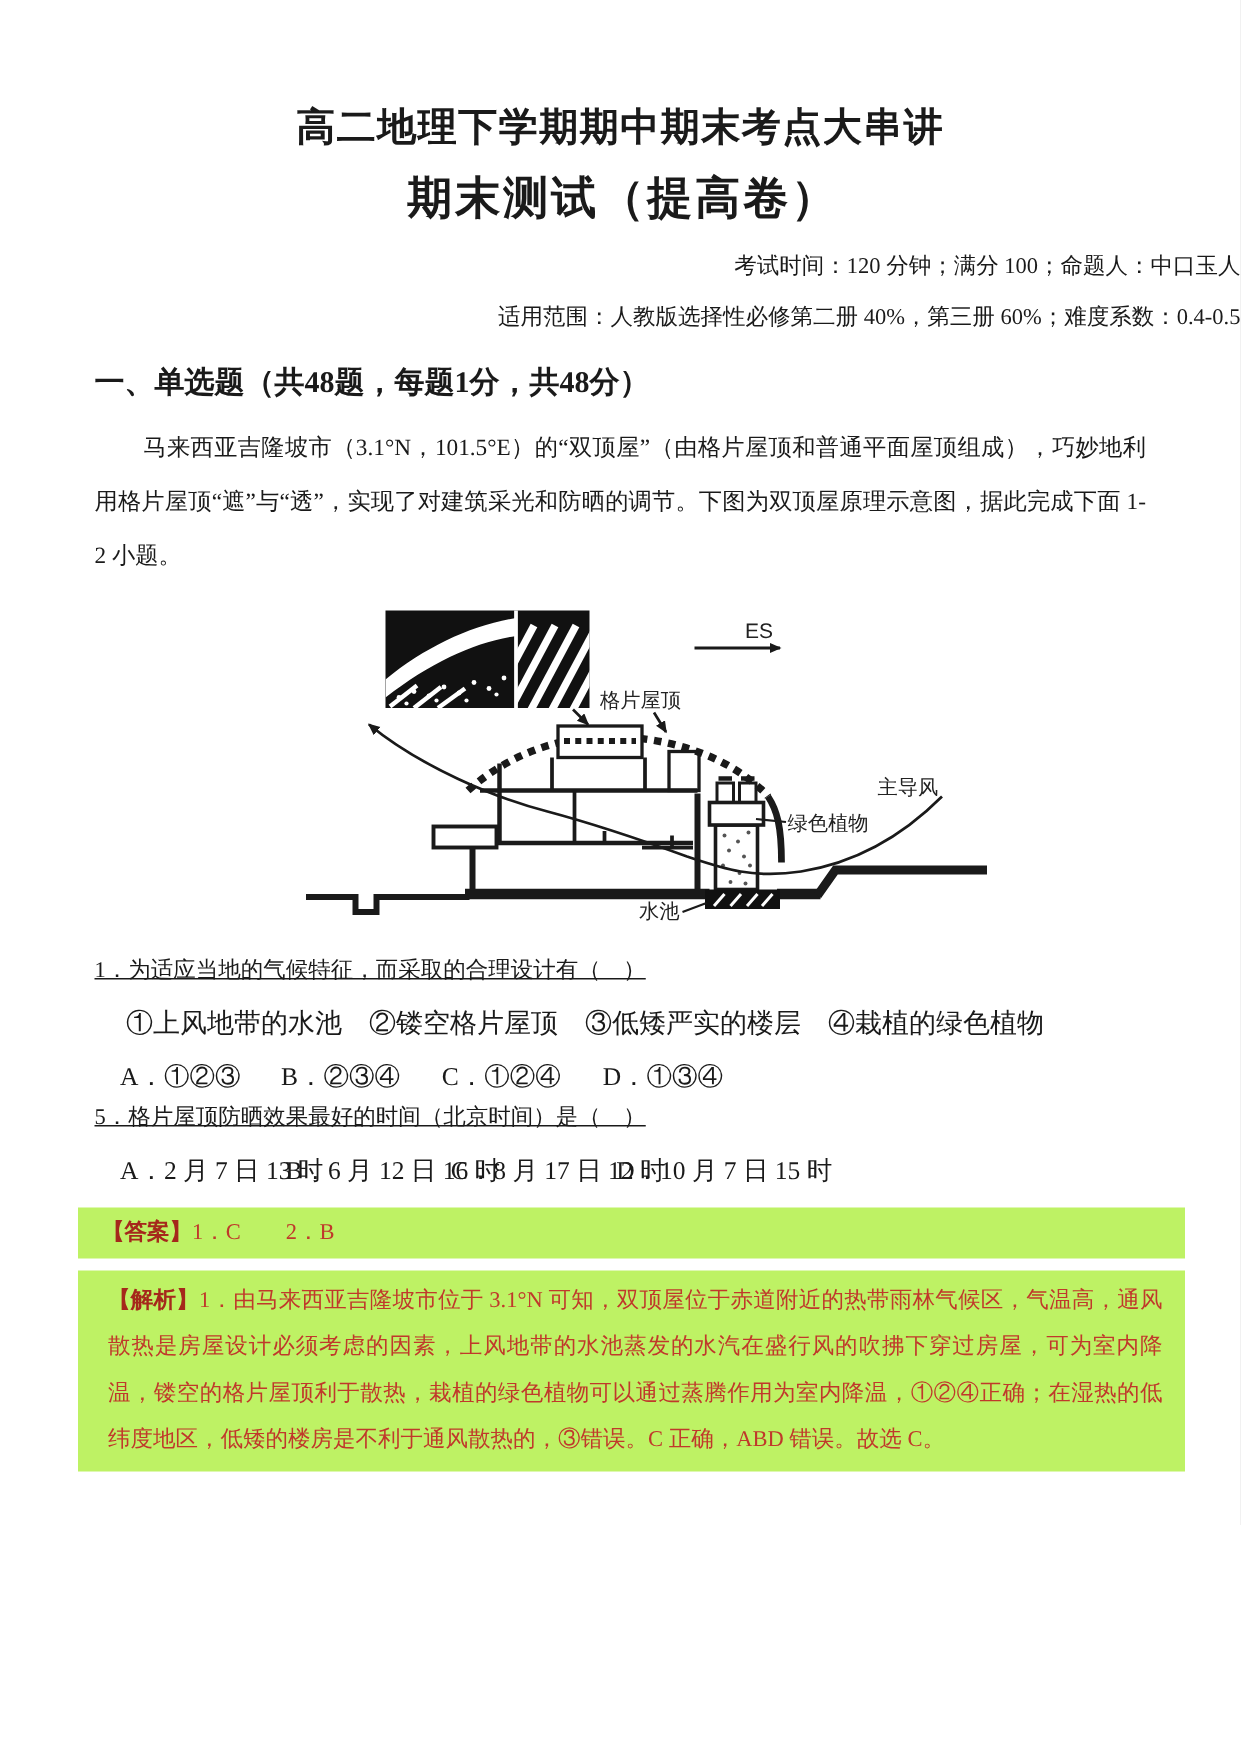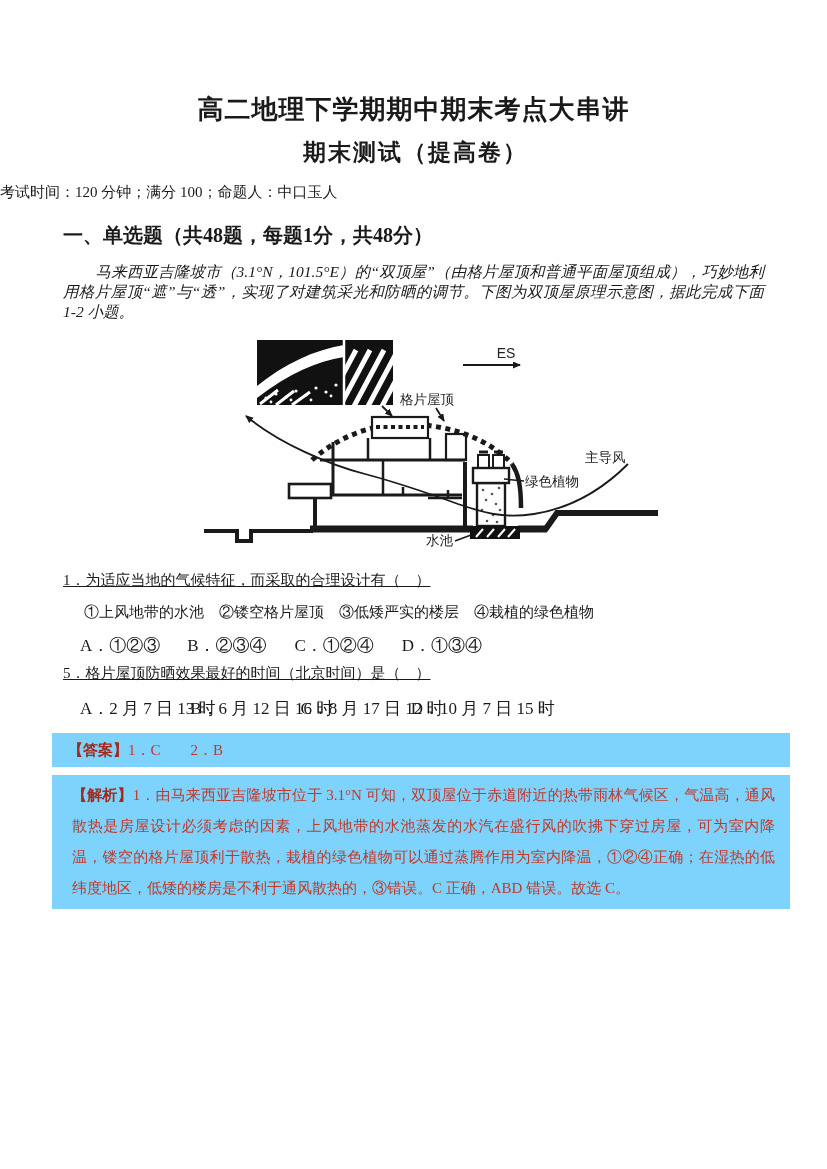--- a/index.html
+++ b/index.html
@@ -1,46 +1,47 @@
 <!DOCTYPE html>
 <html><head>
 <meta charset="utf-8">
 <style>
   html,body{margin:0;padding:0;background:#e8e8e8;}
   .page{
     width:827px;height:1169px;background:#ffffff;margin:0 auto;position:relative;
     font-family:"Liberation Serif","DejaVu Serif",serif;color:#1a1a1a;overflow:hidden;
   }
-  .doc-title{padding-top:92px;margin:0;text-align:center;font-size:26px;font-weight:bold;letter-spacing:1px;}
-  .doc-subtitle{margin:10px 0 0 4px;text-align:center;font-size:23px;font-weight:bold;letter-spacing:2px;}
-  .info-line{margin:15px 0 0 0;text-align:left;font-size:15px;}
+  .doc-title{padding-top:67px;margin:0;text-align:center;font-size:26px;font-weight:bold;letter-spacing:1px;}
+  .doc-subtitle{margin:10px 0 0 4px;text-align:center;font-size:30px;font-weight:bold;letter-spacing:2px;}
+  .info-line{margin:15px 0 0 0;text-align:right;font-size:15px;}
   .section-heading{margin:20px 63px 0 63px;font-size:20px;font-weight:bold;}
-  .passage{margin:13px 63px 0 63px;font-size:15.5px;line-height:20px;text-align:justify;
-    text-indent:2.1em;font-style:italic;}
+  .passage{margin:13px 63px 0 63px;font-size:15.5px;line-height:36px;text-align:justify;
+    text-indent:2.1em;}
   .figure{margin:10px 0 0 200px;width:460px;height:232px;}
   .qline{margin:4px 63px 0 63px;font-size:15px;line-height:24px;text-decoration:underline;}
-  .qitems{margin:11px 63px 0 84px;font-size:15px;}
+  .qitems{margin:11px 63px 0 84px;font-size:18px;}
   .choices{margin:12px 63px 0 80px;font-size:17px;white-space:nowrap;}
   .choices span{display:inline-block;}
   .choices.c1 span{width:103px;}
   .choices.c2 span{width:106px;}
-  .hl{background:#7dd3fc;color:#c0392b;margin:0 37px 0 52px;padding:5px 15px 5px 16px;font-size:15px;}
+  .hl{background:#bef264;color:#c0392b;margin:0 37px 0 52px;padding:5px 15px 5px 16px;font-size:15px;}
   .hl .lbl{color:#a5281b;font-weight:bold;}
   .answer-strip{margin-top:13px;line-height:24px;}
   .analysis{margin-top:8px;line-height:31px;text-align:justify;padding-left:20px;}
   svg text{font-family:"Liberation Sans","DejaVu Sans",sans-serif;fill:#222;}
 </style>
 </head>
 <body>
 
 <div class="page">
 
   <h1 class="doc-title">高二地理下学期期中期末考点大串讲</h1>
   <h2 class="doc-subtitle">期末测试（提高卷）</h2>
   <p class="info-line">考试时间：120 分钟；满分 100；命题人：中口玉人</p>
+  <p class="info-line">适用范围：人教版选择性必修第二册 40%，第三册 60%；难度系数：0.4-0.5</p>
 
   <h3 class="section-heading">一、单选题（共48题，每题1分，共48分）</h3>
 
   <p class="passage">马来西亚吉隆坡市（3.1°N，101.5°E）的“双顶屋”（由格片屋顶和普通平面屋顶组成），巧妙地利用格片屋顶“遮”与“透”，实现了对建筑采光和防晒的调节。下图为双顶屋原理示意图，据此完成下面 1-2 小题。</p>
 
   <div class="figure">
     <svg width="460" height="232" viewBox="0 0 460 232">
       <defs>
         <marker id="ah" markerWidth="10" markerHeight="10" refX="7" refY="3.5" orient="auto" markerUnits="userSpaceOnUse">
           <path d="M0,0 L8,3.5 L0,7 Z" fill="#1a1a1a"></path>

